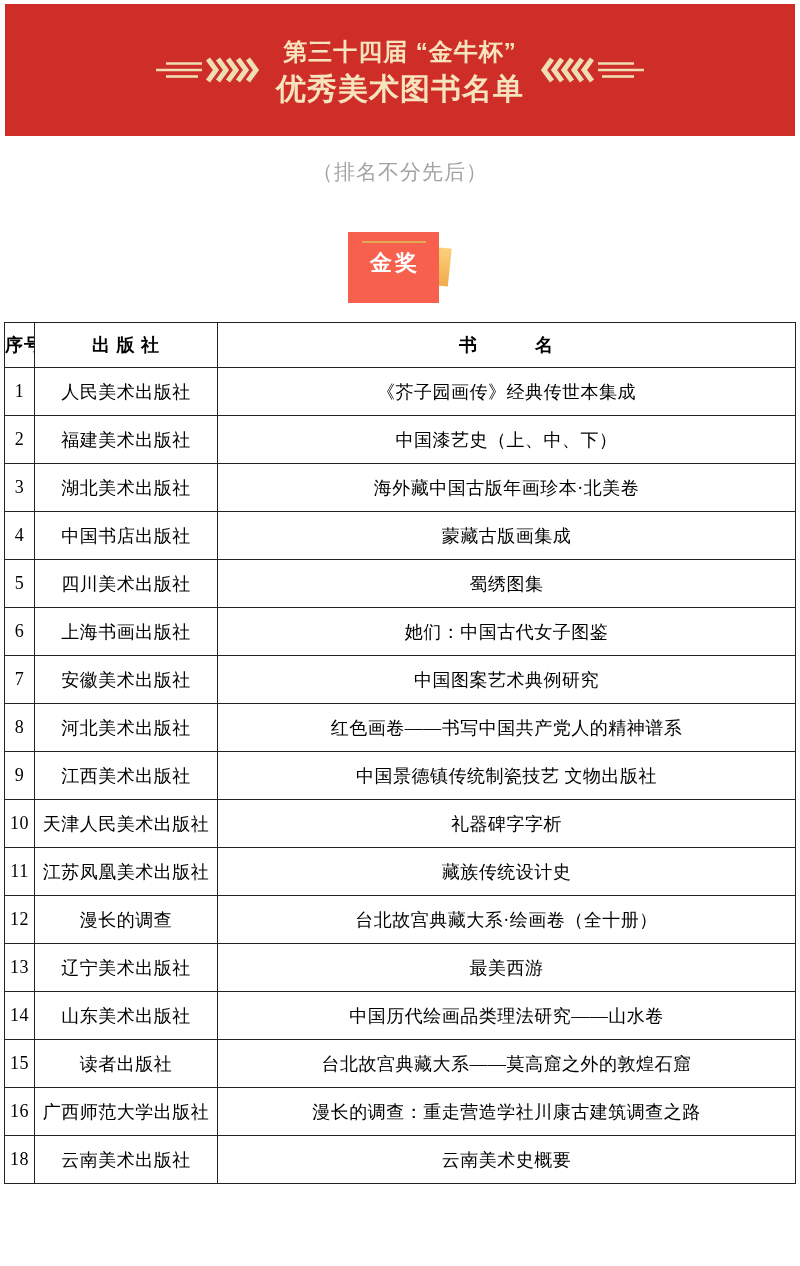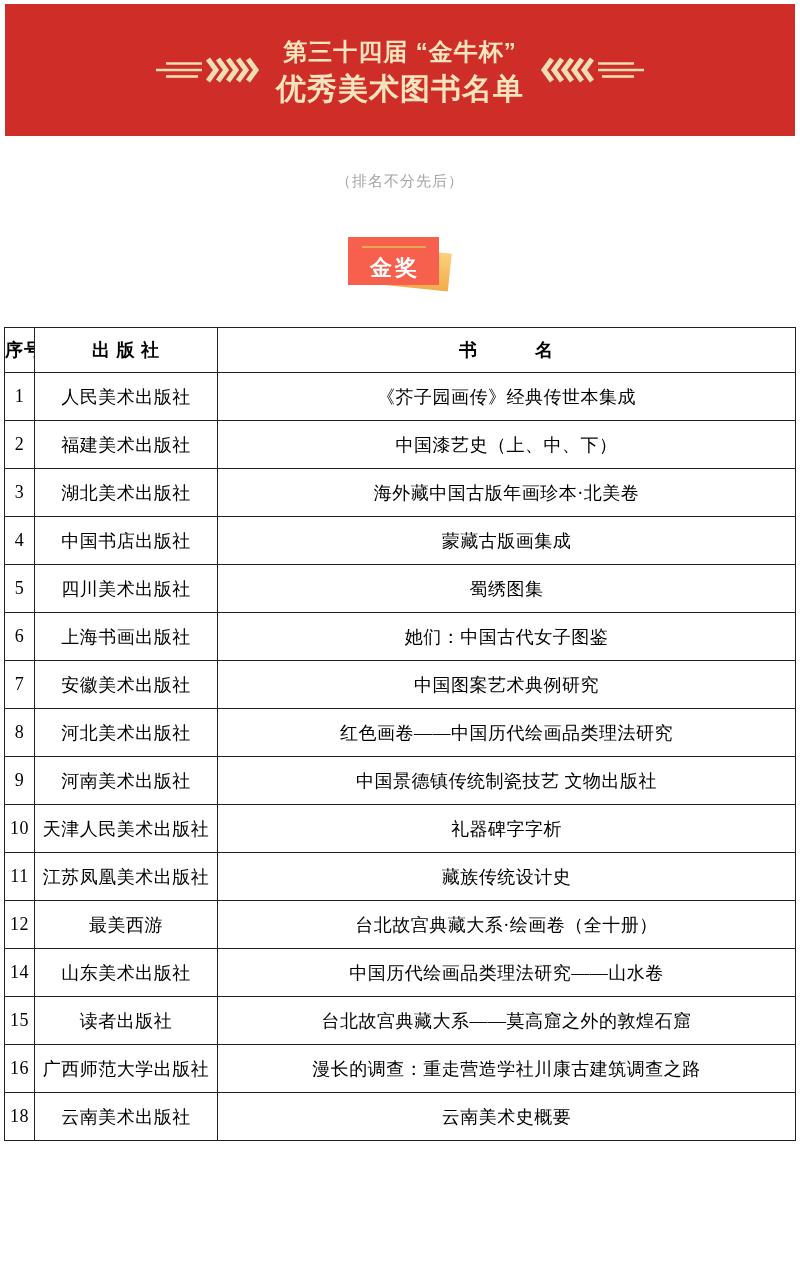--- a/index.html
+++ b/index.html
@@ -40,44 +40,44 @@
   }
   .banner-title-line1{font-size:24px;margin-bottom:7px;}
   .banner-title-line2{font-size:30px;}
   .orn{display:block;width:104px;height:26px;}
   .orn line{stroke:var(--ornament);stroke-width:2.6;}
   .orn polyline{stroke:var(--ornament);stroke-width:5;fill:none;}
   .orn-right{transform:scaleX(-1);}
 
   
   .subtitle{
-    margin-top:36px;
+    margin-top:22px;
     text-align:center;
     color:var(--subtitle-fg);
-    font-size:15px;
+    font-size:21px;
     letter-spacing:1px;
   }
 
   
   .badge-wrap{
     position:relative;
     width:104px;height:55px;
     margin:46px auto 0;
   }
   .badge-back{
     position:absolute;
     left:12px;top:12px;
     width:90px;height:38px;
     background:linear-gradient(180deg,var(--badge-back-light),var(--badge-back-dark));
     transform:rotate(6deg);
   }
   .badge-front{
     position:absolute;
     left:0;top:0;
-    width:91px;height:48px;
+    width:91px;height:71px;
     background:var(--badge-bg);
   }
   .badge-line{
     width:64px;height:2px;
     margin:9px auto 0;
     background:var(--badge-line);
   }
   .badge-label{
     margin-top:5px;
     text-align:center;
@@ -200,41 +200,46 @@
           <td>她们：中国古代女子图鉴</td>
         </tr>
         <tr>
           <td class="colw1">7</td>
           <td class="colw2">安徽美术出版社</td>
           <td>中国图案艺术典例研究</td>
         </tr>
         <tr>
           <td class="colw1">8</td>
           <td class="colw2">河北美术出版社</td>
-          <td>红色画卷——中国历代绘画品类理法研究</td>
+          <td>红色画卷——书写中国共产党人的精神谱系</td>
         </tr>
         <tr>
           <td class="colw1">9</td>
-          <td class="colw2">河南美术出版社</td>
+          <td class="colw2">江西美术出版社</td>
           <td>中国景德镇传统制瓷技艺 文物出版社</td>
         </tr>
         <tr>
           <td class="colw1">10</td>
           <td class="colw2">天津人民美术出版社</td>
           <td>礼器碑字字析</td>
         </tr>
         <tr>
           <td class="colw1">11</td>
           <td class="colw2">江苏凤凰美术出版社</td>
           <td>藏族传统设计史</td>
         </tr>
         <tr>
           <td class="colw1">12</td>
-          <td class="colw2">最美西游</td>
+          <td class="colw2">漫长的调查</td>
           <td>台北故宫典藏大系·绘画卷（全十册）</td>
+        </tr>
+        <tr>
+          <td class="colw1">13</td>
+          <td class="colw2">辽宁美术出版社</td>
+          <td>最美西游</td>
         </tr>
         <tr>
           <td class="colw1">14</td>
           <td class="colw2">山东美术出版社</td>
           <td>中国历代绘画品类理法研究——山水卷</td>
         </tr>
         <tr>
           <td class="colw1">15</td>
           <td class="colw2">读者出版社</td>
           <td>台北故宫典藏大系——莫高窟之外的敦煌石窟</td>

